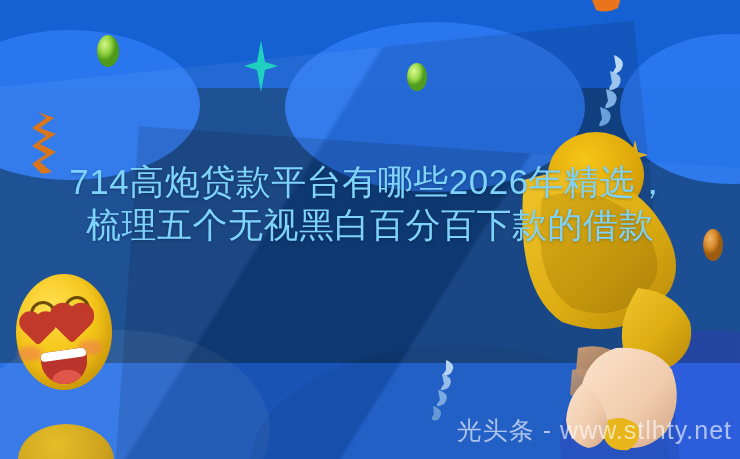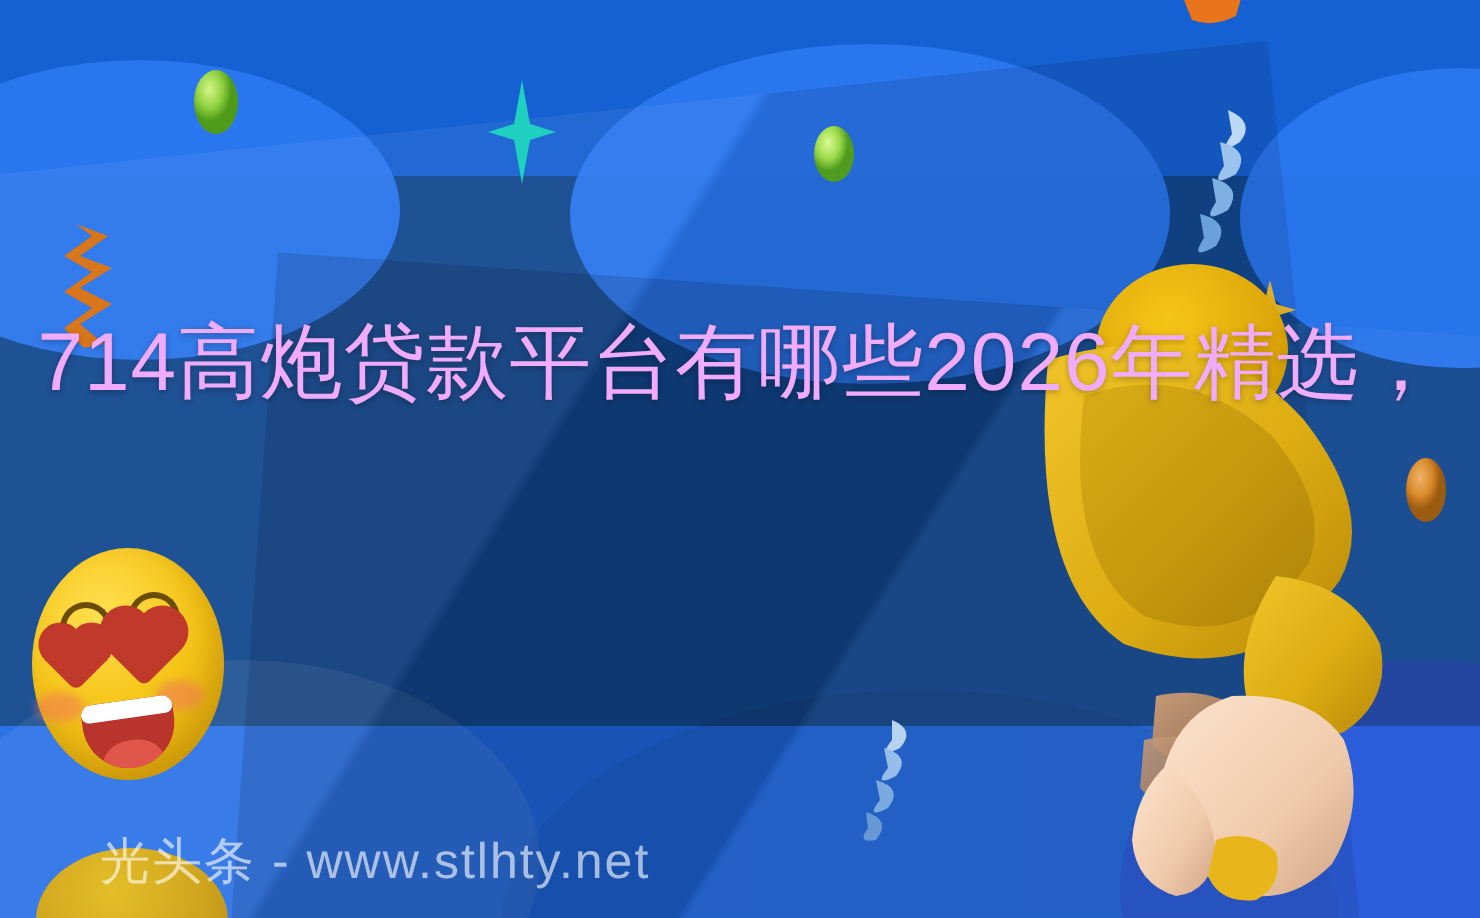--- a/index.html
+++ b/index.html
@@ -185,35 +185,35 @@
   
   .title-wrap {
     position: absolute;
     left: 0;
     top: 160px;
     width: 740px;
     text-align: center;
     z-index: 6;
   }
   .title-line {
-    color: #f0abfc;
-    font-size: 41px;
+    color: #7dd3fc;
+    font-size: 35px;
     line-height: 43px;
     letter-spacing: .5px;
     white-space: nowrap;
     text-shadow: 0 1px 3px rgba(0,0,0,.28);
   }
 
   
   .watermark {
     position: absolute;
     left: 0;
     bottom: 12px;
     width: 732px;
-    text-align: left;
+    text-align: right;
     z-index: 7;
     color: rgba(255,255,255,.62);
     font-size: 25px;
     letter-spacing: 1px;
     padding-left: 50px;
     box-sizing: border-box;
   }
 </style>
 </head>
 <body>
@@ -349,17 +349,18 @@
 
     <path d="M96 178 Q136 176 152 200 Q164 232 146 262 Q120 288 88 272 Q62 250 62 214 Q70 186 96 178 Z" fill="url(#skin)"></path>
 
     <path d="M64 212 Q48 226 46 250 Q48 272 68 278 Q86 276 88 254 Q84 228 64 212 Z" fill="url(#skin)"></path>
 
     <path d="M88 250 Q106 244 118 256 Q122 272 108 280 Q90 282 84 268 Z" fill="#e8b51a"></path>
   </svg>
 
   <div class="title-wrap">
     <div class="title-line">714高炮贷款平台有哪些2026年精选，</div>
+    <div class="title-line">梳理五个无视黑白百分百下款的借款</div>
   </div>
 
   <div class="watermark">光头条 - www.stlhty.net</div>
 
 </div>
 
 </body></html>

